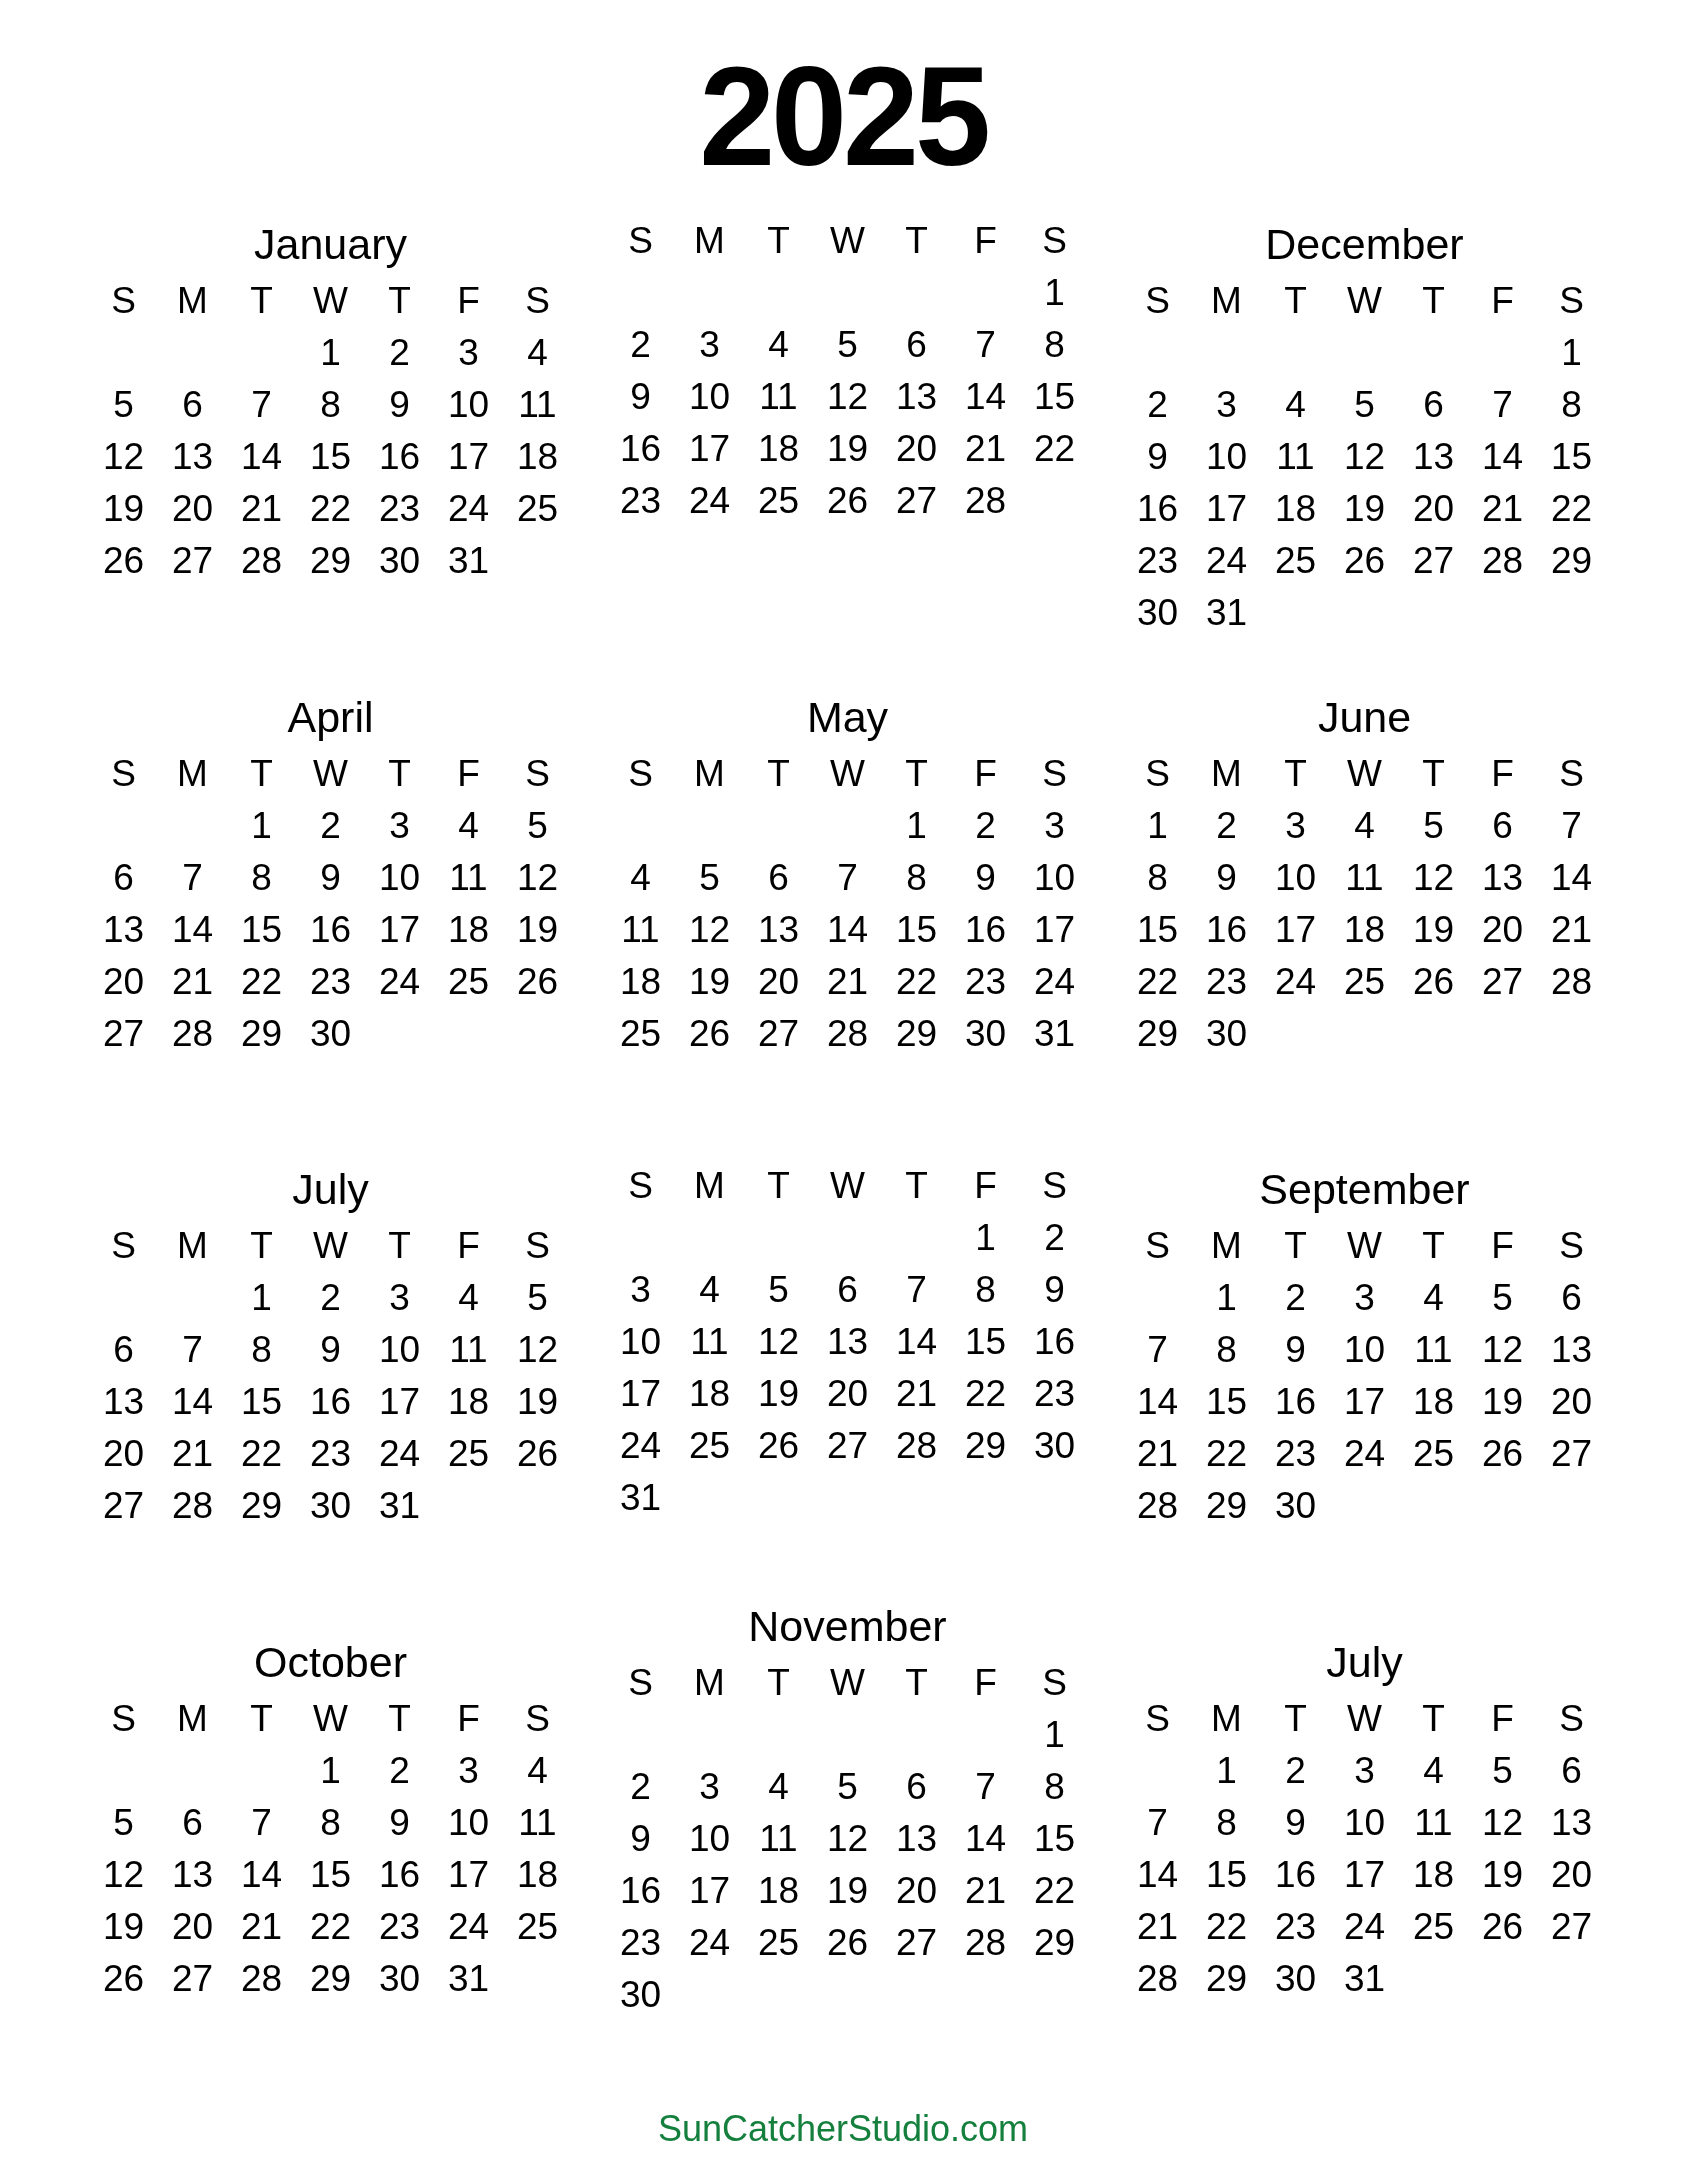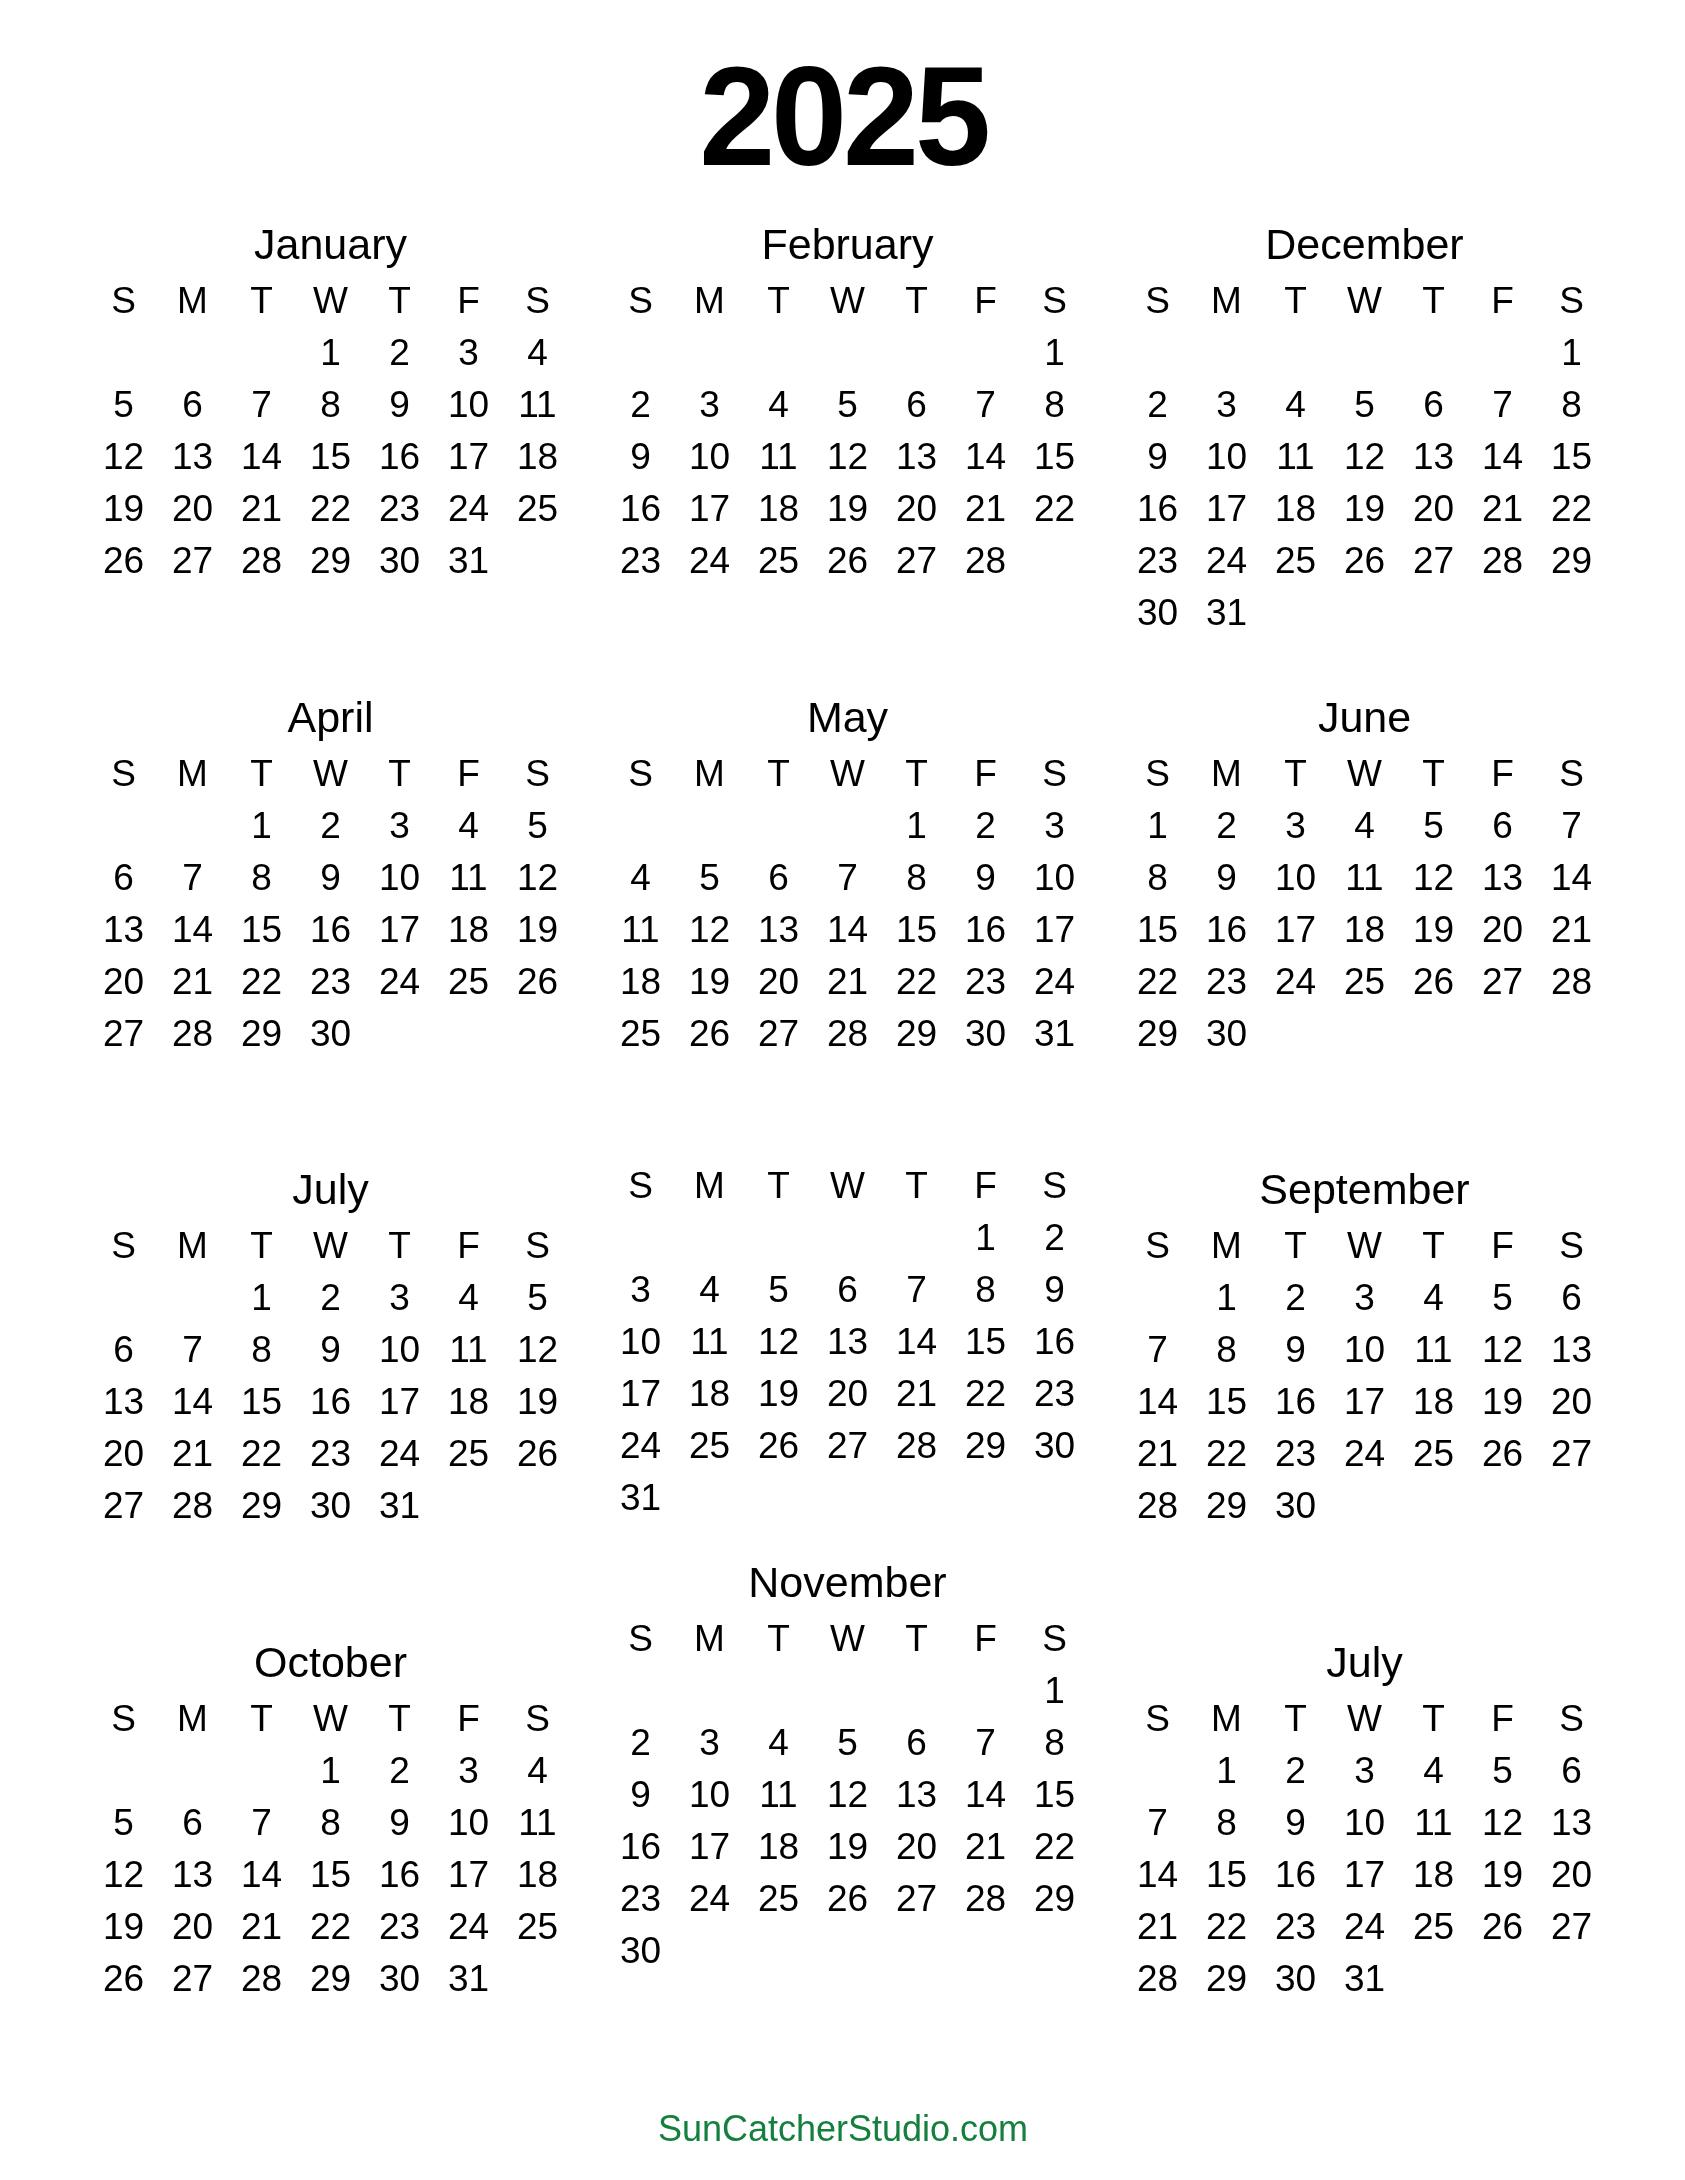--- a/index.html
+++ b/index.html
@@ -125,21 +125,20 @@
         <span class="day empty"></span>
         <span class="day empty"></span>
         <span class="day empty"></span>
         <span class="day empty"></span>
         <span class="day empty"></span>
         <span class="day empty"></span>
         <span class="day empty"></span>
       </div>
     </div>
     <div class="month" style="left: 606px; top: 214px;">
-      <div class="m-title">February</div>
       <div class="m-grid">
         <span class="dow">S</span>
         <span class="dow">M</span>
         <span class="dow">T</span>
         <span class="dow">W</span>
         <span class="dow">T</span>
         <span class="dow">F</span>
         <span class="dow">S</span>
         <span class="day empty"></span>
         <span class="day empty"></span>
@@ -609,21 +608,21 @@
         <span class="day empty"></span>
         <span class="day empty"></span>
         <span class="day empty"></span>
         <span class="day empty"></span>
         <span class="day empty"></span>
         <span class="day empty"></span>
         <span class="day empty"></span>
         <span class="day empty"></span>
       </div>
     </div>
-    <div class="month" style="left: 606px; top: 1552px;">
+    <div class="month" style="left: 606px; top: 1596px;">
       <div class="m-title">November</div>
       <div class="m-grid">
         <span class="dow">S</span>
         <span class="dow">M</span>
         <span class="dow">T</span>
         <span class="dow">W</span>
         <span class="dow">T</span>
         <span class="dow">F</span>
         <span class="dow">S</span>
         <span class="day empty"></span>

